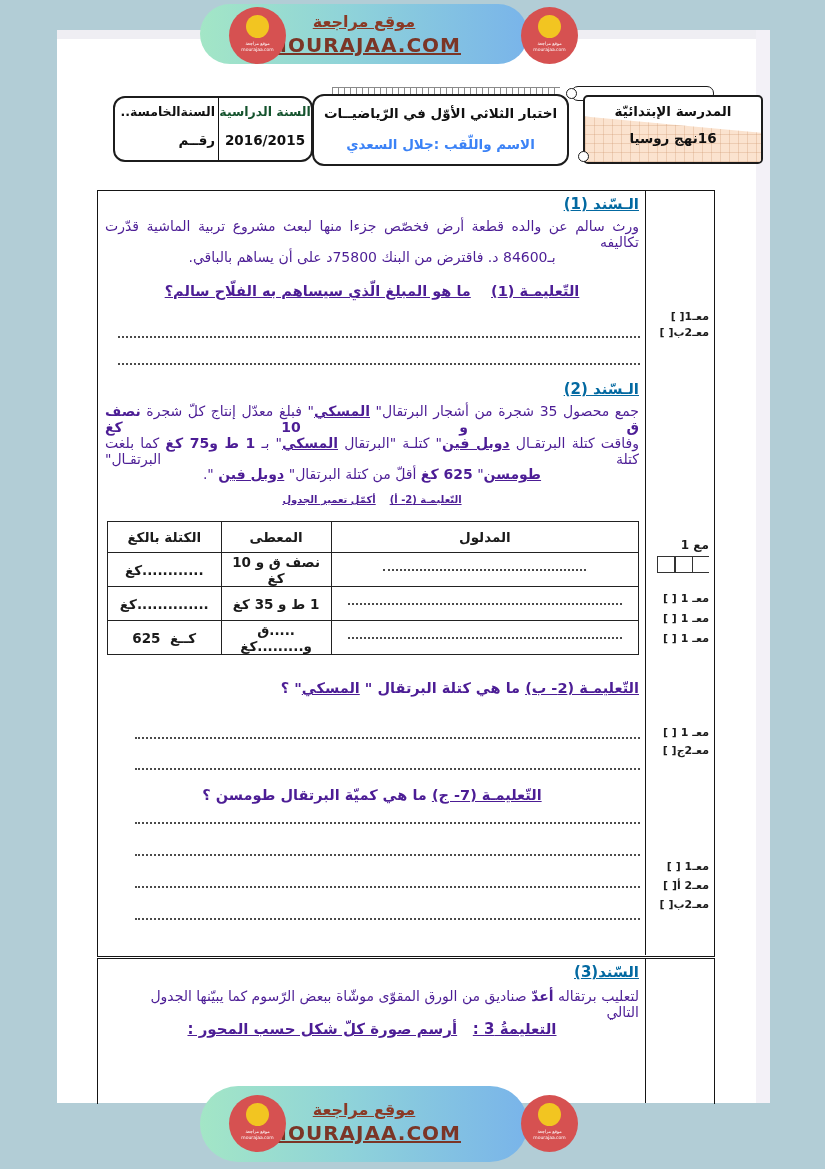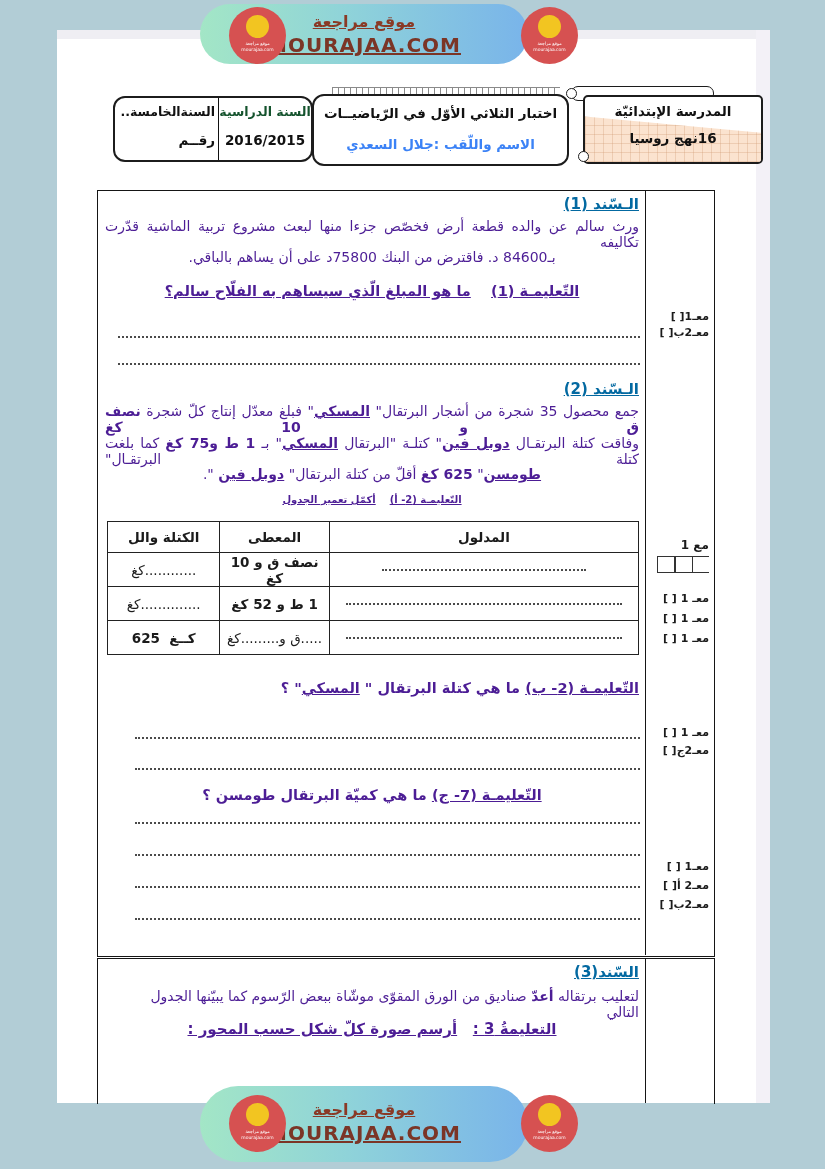--- a/index.html
+++ b/index.html
@@ -53,21 +53,21 @@
   .line{left:105px;width:534px;font-size:14px;color:#4c1d95;}
   .just{text-align:justify;text-align-last:justify;}
   .ctr{text-align:center;}
   .rgt{text-align:right;}
   .dotline{border-bottom:2px dotted #4a4a4a;height:0;}
   .mark{left:647px;width:62px;font-size:11px;font-weight:bold;color:#1b1b1b;text-align:right;}
   .sq{width:16px;height:15px;border:1.2px solid #333;display:inline-block;vertical-align:top;}
   .sq+.sq{border-right:none;}
   
   table.ex{border-collapse:collapse;direction:rtl;}
-  table.ex th,table.ex td{border:1.6px solid #222;font-size:13.5px;color:#1b1b1b;padding:0 4px;}
+  table.ex th,table.ex td{border:1.6px solid #222;font-size:13.5px;color:#1b1b1b;padding:0 4px;font-weight:bold;}
   table.ex th{font-weight:bold;height:30px;}
   table.ex td{height:33px;text-align:center;}
   .celldots{border-bottom:2px dotted #4a4a4a;height:0;margin:0 auto;}
   .h-ar{font-weight:bold;font-size:15px;color:#0369a1;}
 </style>
 </head>
 <body>
 
 <div class="abs page"></div>
 <div class="abs page-edge-t"></div>
@@ -141,34 +141,34 @@
   <span class="u">التّعليمـة (2- أ)</span>
   <span>&nbsp;&nbsp;</span>
   <span class="u">أكمّل تعمير الجدول</span>
 </div>
 
 <table class="ex abs" style="left:107px;top:521px;width:532px;">
   <tbody>
       <tr>
     <th style="width:322px;">المدلول</th>
     <th style="width:104px;">المعطى</th>
-    <th style="width:106px;">الكتلة والل</th>
+    <th style="width:106px;">الكتلة بالكغ</th>
   </tr>
   <tr>
     <td>
           <div class="celldots" style="width:68%;"></div>
         </td>
     <td class="b">نصف ق و 10 كغ</td>
     <td class="rtl">............كغ</td>
   </tr>
   <tr>
     <td>
           <div class="celldots" style="width:92%;"></div>
         </td>
-    <td class="b">1 ط و 52 كغ</td>
+    <td class="b">1 ط و 35 كغ</td>
     <td class="rtl">..............كغ</td>
   </tr>
   <tr>
     <td>
           <div class="celldots" style="width:92%;"></div>
         </td>
     <td>.....ق و.........كغ</td>
     <td class="b" style="direction:ltr;">
       <span>625</span>&nbsp;&nbsp;<span>كــغ</span>
     </td>

